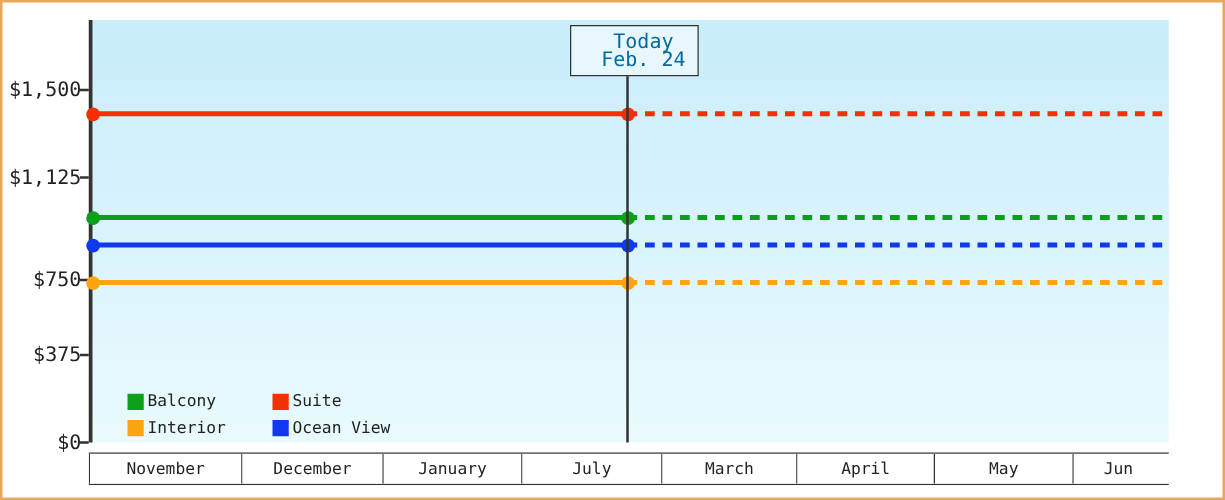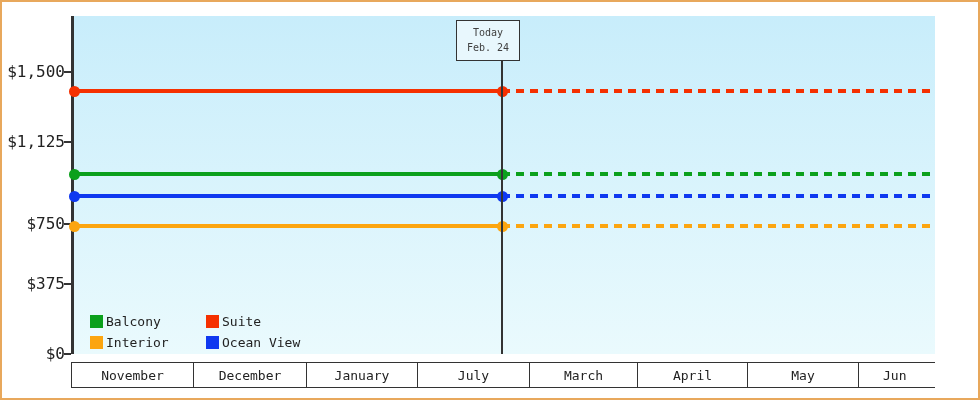--- a/index.html
+++ b/index.html
@@ -87,31 +87,31 @@
   #today-line {
     position: absolute;
     width: 2px;
     background: #333333;
   }
   #today-box {
     position: absolute;
     box-sizing: border-box;
     border: 1px solid #333333;
     background: #e8f7fd;
-    padding: 4px 10px 5px 10px;
-    font-size: 10px;
+    padding: 4px 10px 5px 24px;
+    font-size: 16px;
     line-height: 15px;
-    color: #404040;
+    color: #0369a1;
     text-align: center;
     white-space: nowrap;
   }
   
   #legend {
     position: absolute;
-    left: 88px;
+    left: 100px;
     top: 309px;
     display: grid;
     grid-template-columns: 104px auto;
     grid-auto-rows: 21px;
     column-gap: 12px;
   }
   .legend-entry {
     display: flex;
     align-items: center;
     font-size: 13px;

